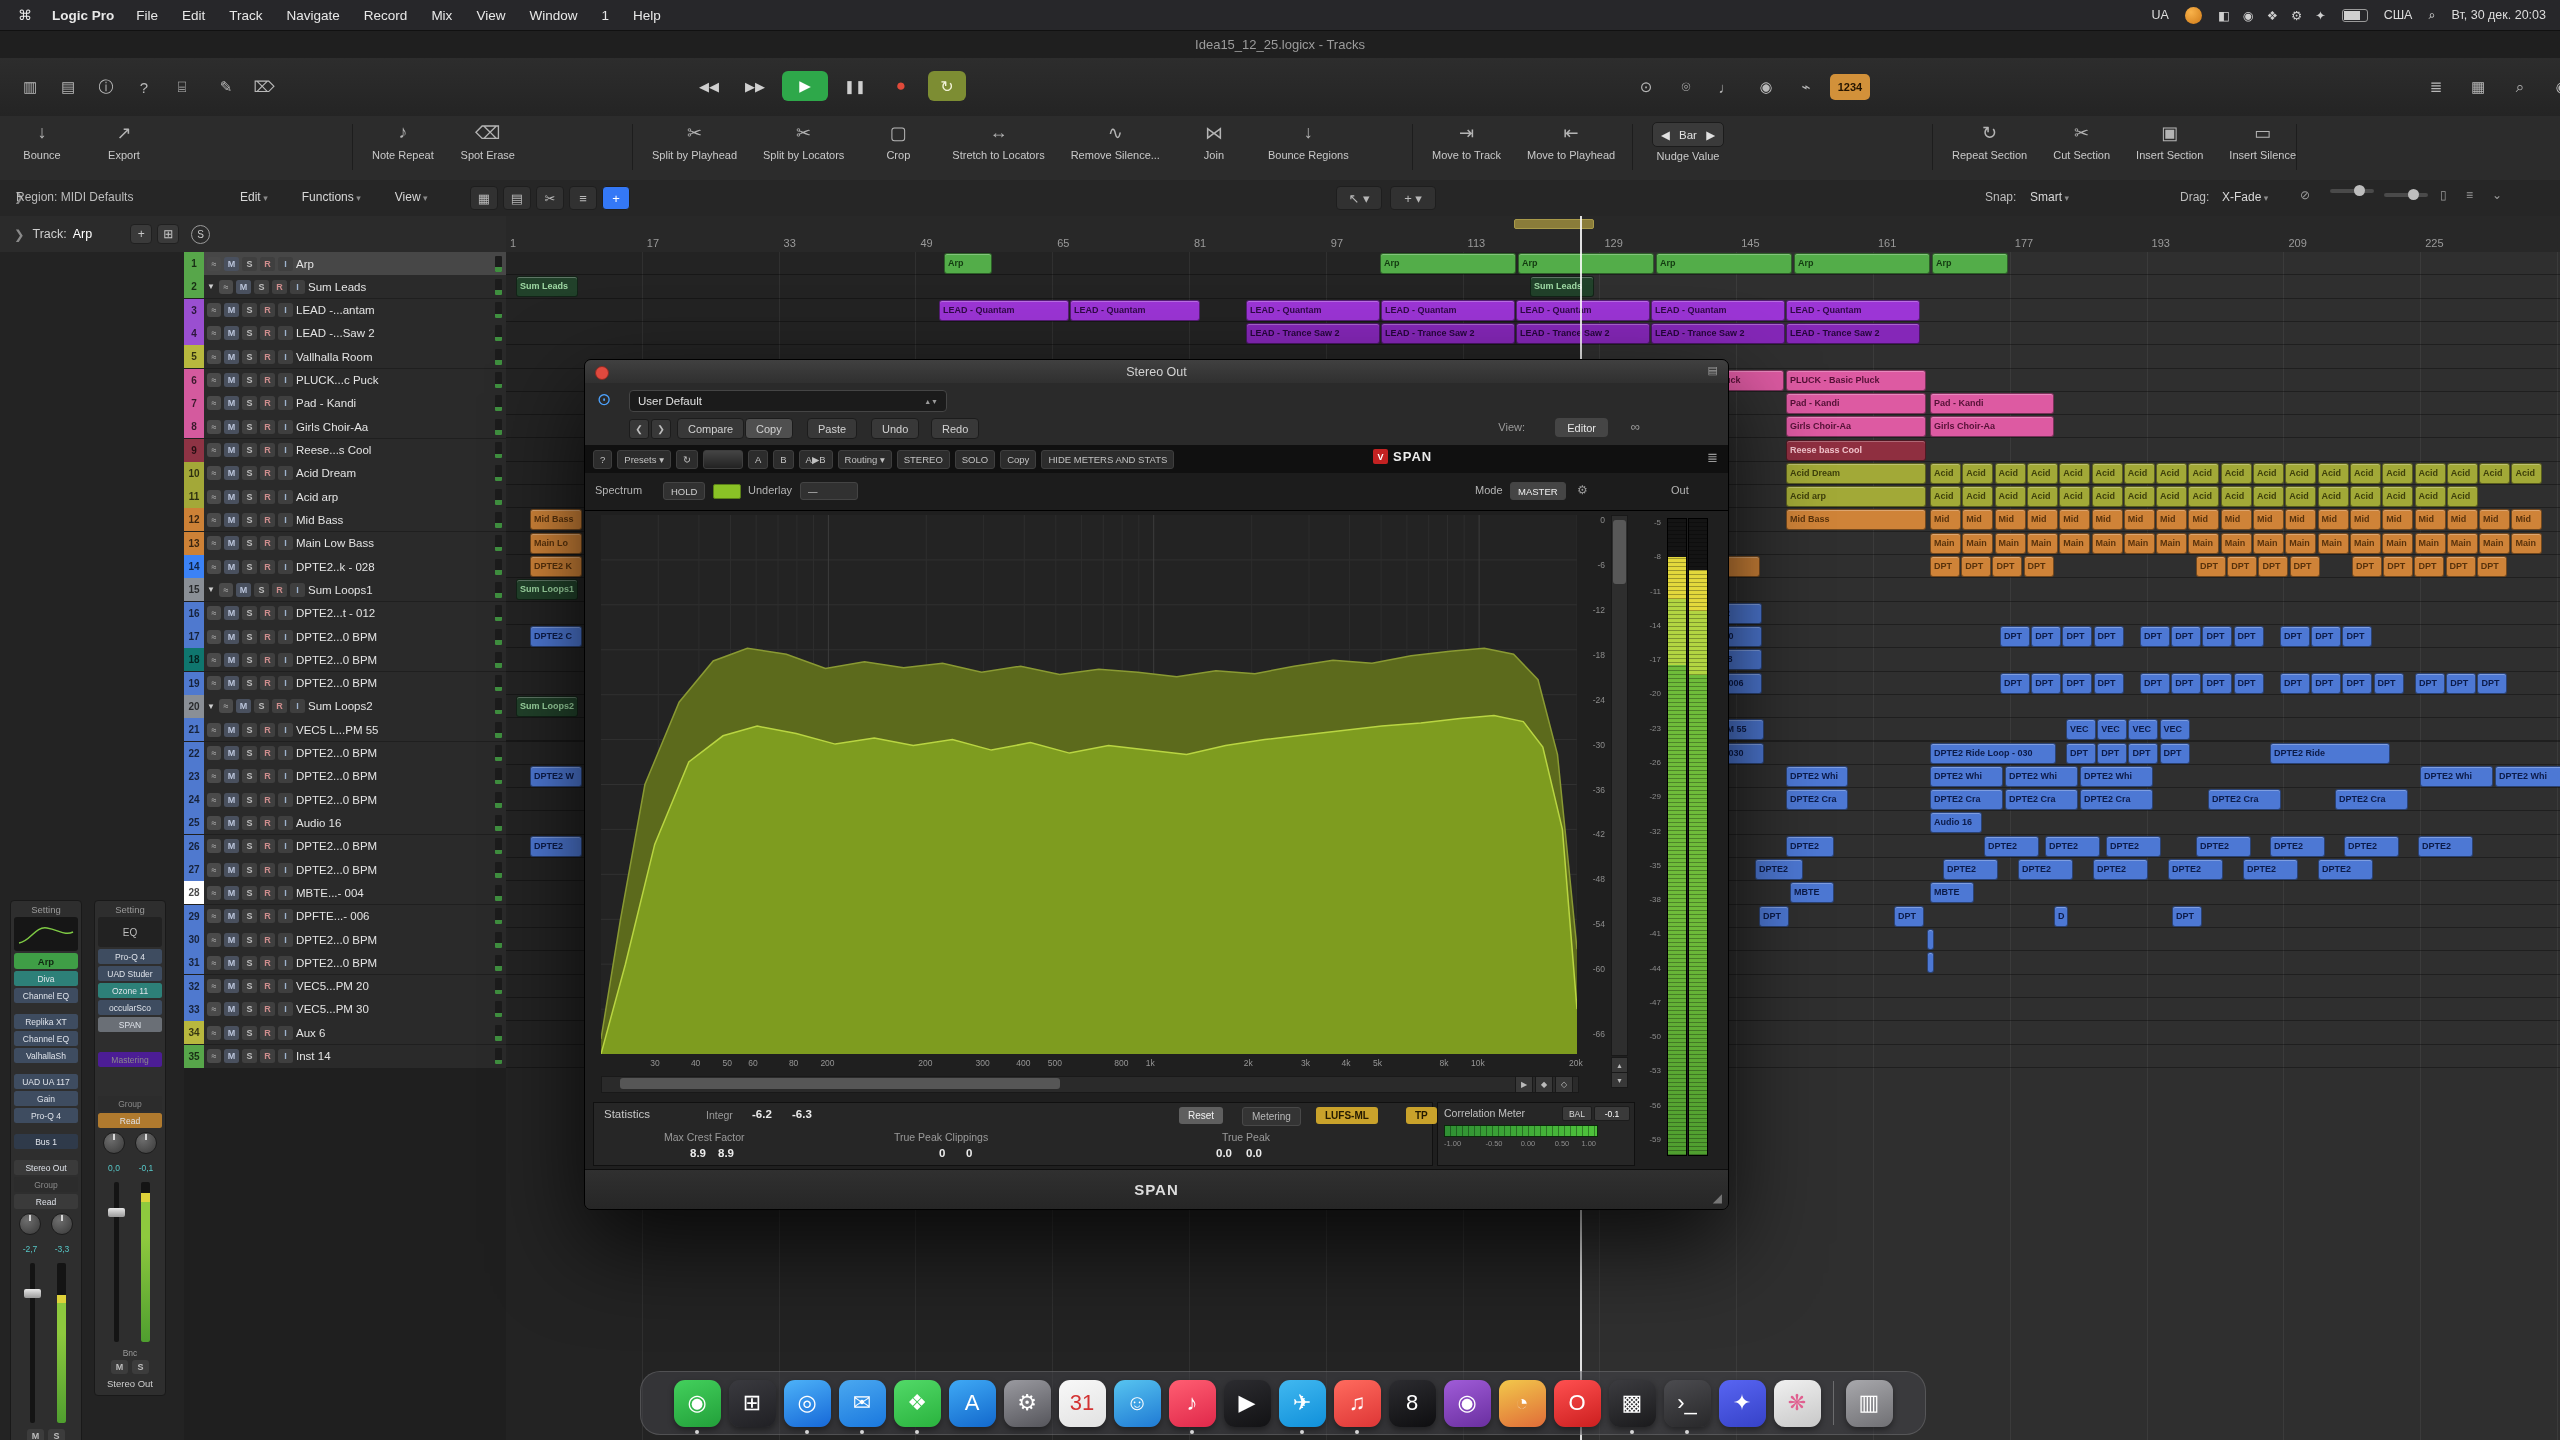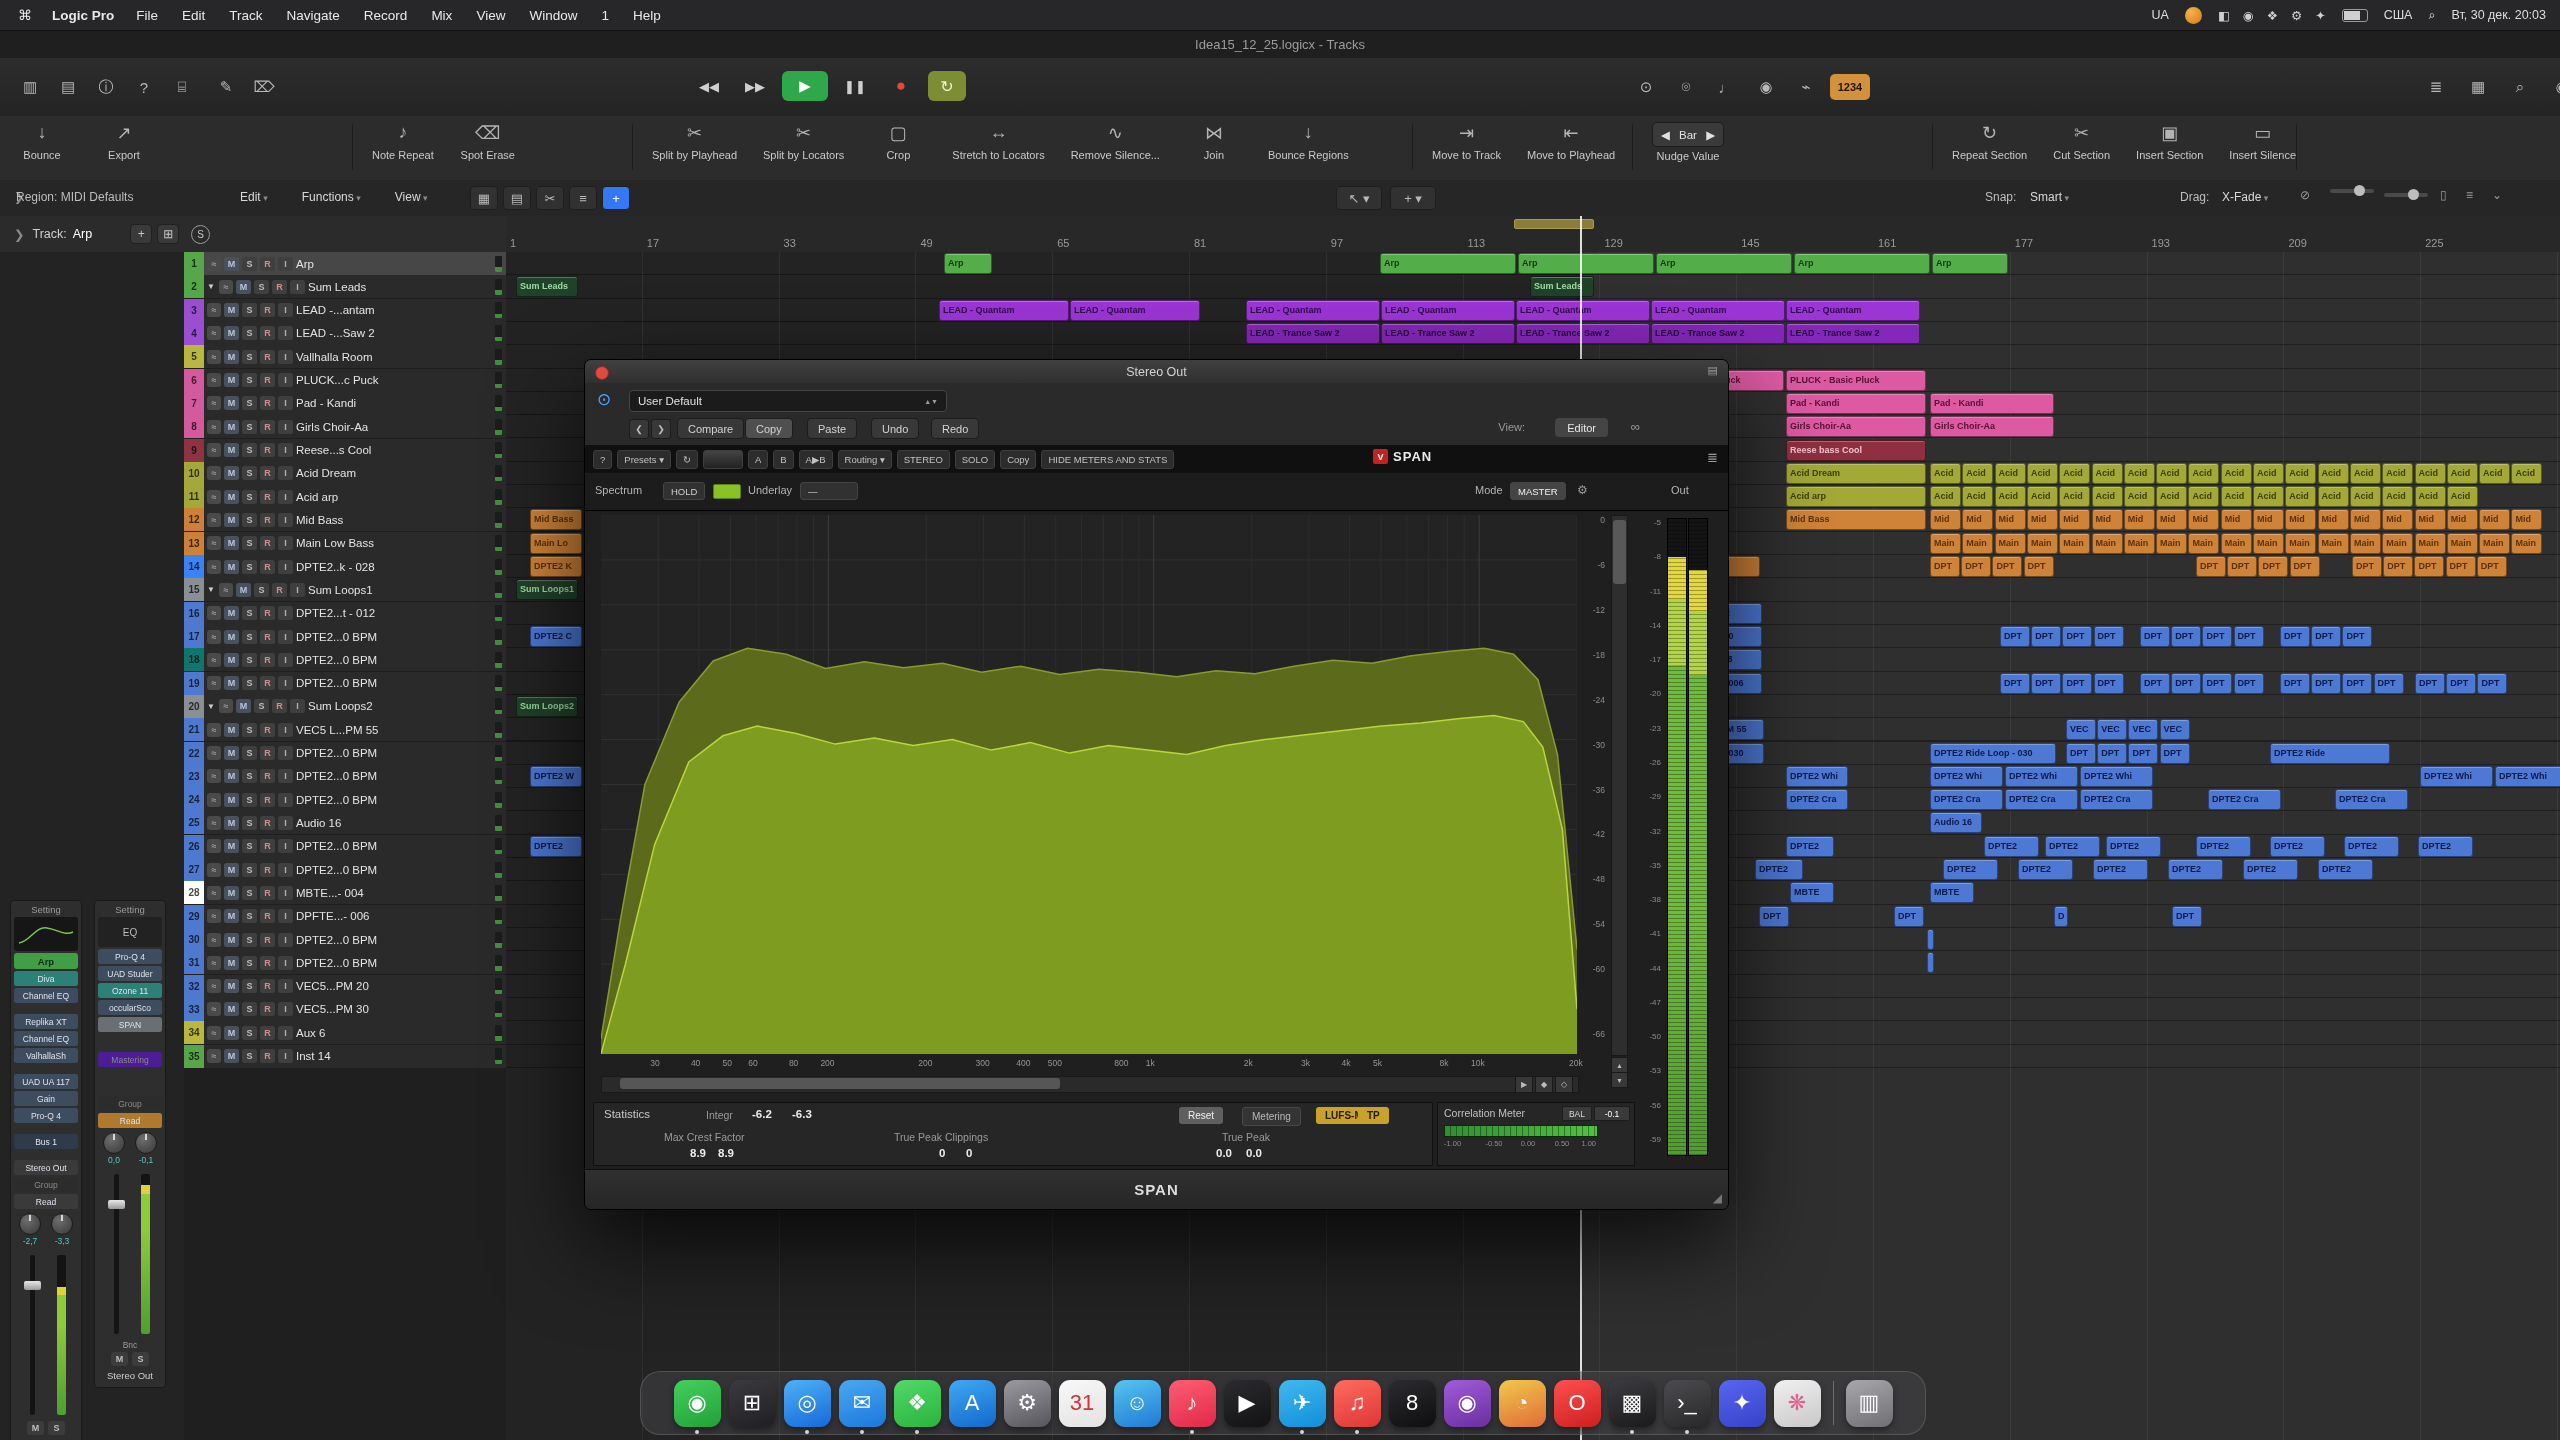--- a/index.html
+++ b/index.html
@@ -118,21 +118,21 @@
   .s-eq{height:30px;font-size:10px;color:#bdbdbd;display:flex;align-items:center;justify-content:center;background:#222;border-radius:3px}
   .s-chan{height:16px;border-radius:3px;font-size:9.5px;color:rgba(0,0,0,.75);font-weight:bold;
     display:flex;align-items:center;justify-content:center}
   .s-slot{height:15px;border-radius:2.5px;font-size:8.5px;display:flex;align-items:center;justify-content:center;
     white-space:nowrap;overflow:hidden}
   .s-gap{height:7px}
   .s-knobs{display:flex;justify-content:space-around;margin-top:2px}
   .s-knob{width:20px;height:20px;border-radius:50%;background:radial-gradient(circle at 35% 30%,#6e6e6e,#383838);
     border:1px solid #1c1c1c;position:relative}
   .s-knob::after{content:"";position:absolute;left:9px;top:1px;width:2px;height:6px;background:#d8d8d8}
-  .s-kval{font-size:8.5px;color:#57c8c8;text-align:center;margin-top:1px}
+  .s-kval{font-size:8.5px;color:#57c8c8;text-align:center;margin-top:9px}
   .s-fader{height:168px;position:relative;margin-top:3px}
   .s-slot-line{position:absolute;left:16px;top:4px;bottom:4px;width:5px;background:#141414;border-radius:2px}
   .s-cap{position:absolute;left:10px;top:30px;width:17px;height:9px;background:linear-gradient(#e8e8e8,#9a9a9a);border-radius:2px}
   .s-meter{position:absolute;right:12px;top:4px;bottom:4px;width:9px;background:#141414;border-radius:2px;overflow:hidden}
   .s-fill{position:absolute;bottom:0;left:0;right:0;background:linear-gradient(to bottom,#ded23a 0 6%,#8ec93e 6% 30%,#4f9e2f 100%)}
   .s-bnc{font-size:8.5px;color:#9a9a9a;text-align:center}
   .s-ms{display:flex;justify-content:center;gap:4px}
   .s-msb{width:17px;height:14px;background:#3c3c3c;border-radius:3px;color:#bdbdbd;font-size:9px;font-weight:bold;
     display:flex;align-items:center;justify-content:center}
   .s-name{font-size:9.5px;color:#cfcfcf;text-align:center;margin-top:2px}
@@ -1361,21 +1361,21 @@
     <span class="st-val" style="left:124px;top:44px">8.9</span>
     <span class="st-lbl" style="left:300px;top:28px">True Peak Clippings</span>
     <span class="st-val" style="left:345px;top:44px">0</span>
     <span class="st-val" style="left:372px;top:44px">0</span>
     <span class="st-lbl" style="left:628px;top:28px">True Peak</span>
     <span class="st-val" style="left:622px;top:44px">0.0</span>
     <span class="st-val" style="left:652px;top:44px">0.0</span>
     <span class="st-btn" style="left:585px;top:4px;background:#5f5f5f;color:#f0f0f0">Reset</span>
     <span class="st-btn" style="left:648px;top:4px;background:#343434;color:#b8b8b8;border:1px solid #484848">Metering</span>
     <span class="st-btn" style="left:722px;top:4px;background:#c9a22b;color:#241a00;font-weight:bold">LUFS-ML</span>
-    <span class="st-btn" style="left:764px;top:4px;background:#c9a22b;color:#241a00;font-weight:bold">TP</span>
+    <span class="st-btn" style="left:812px;top:4px;background:#c9a22b;color:#241a00;font-weight:bold">TP</span>
   </div>
 
   <div id="sw-corr">
     <span class="st-lbl" style="left:6px;top:4px;color:#c0c0c0">Correlation Meter</span>
     <span class="corr-box" style="left:124px;top:3px;width:28px">BAL</span>
     <span class="corr-box" style="left:156px;top:3px;width:34px;color:#fff">-0.1</span>
     <div id="corr-bar">
         <div class="segs"></div>
       </div>
     <div id="corr-ticks">

